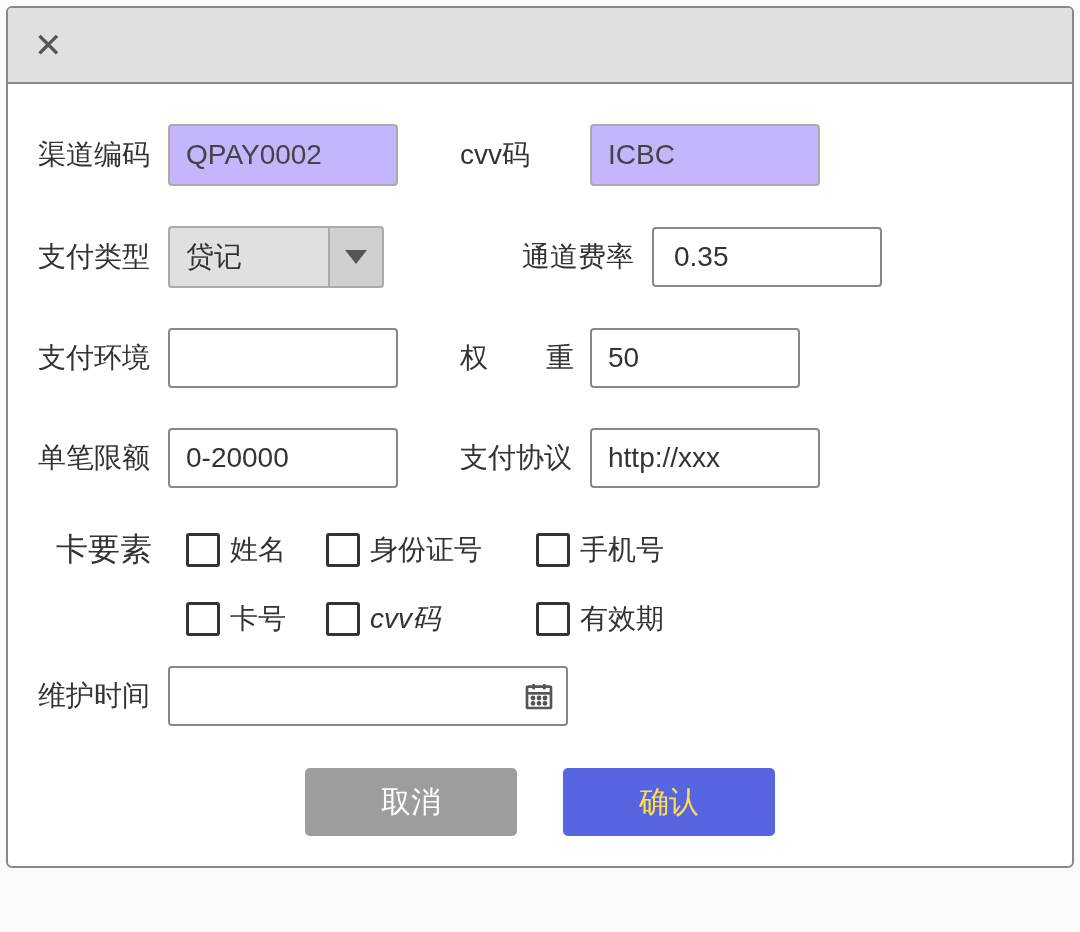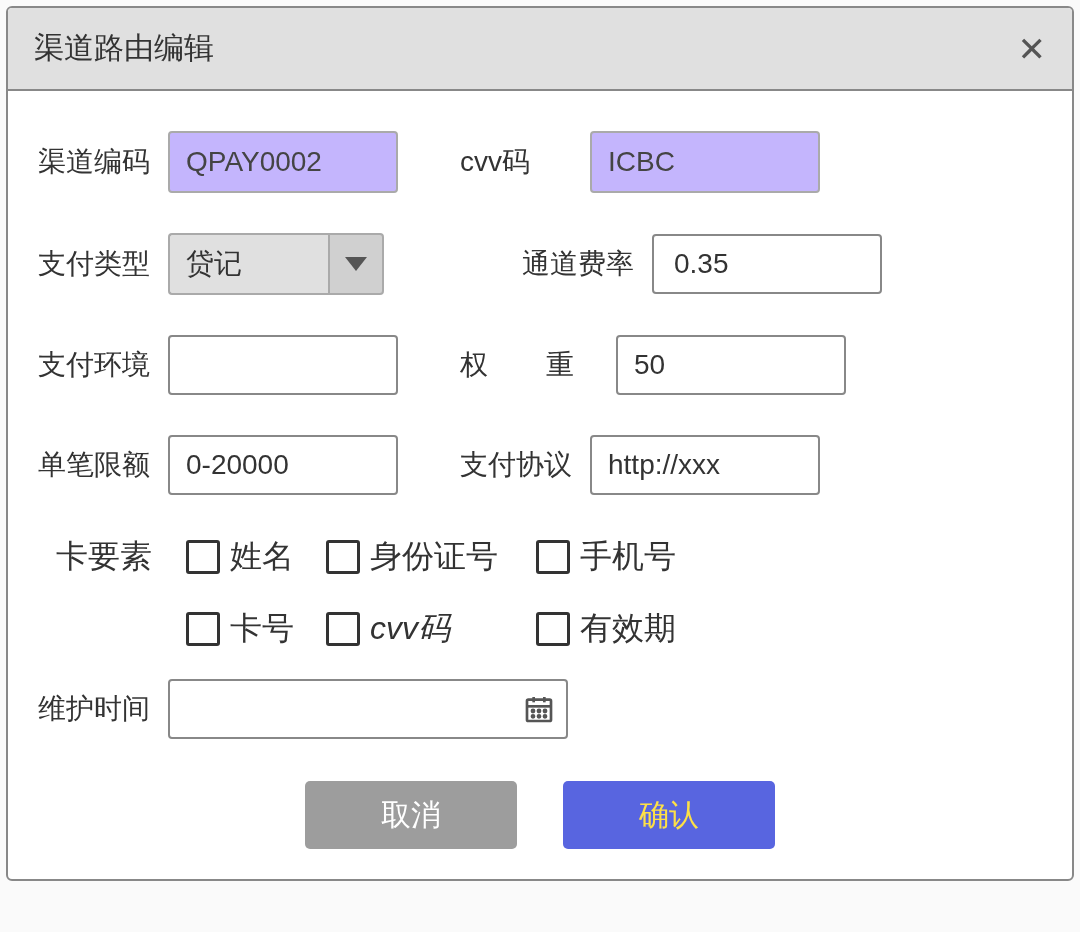--- a/index.html
+++ b/index.html
@@ -141,21 +141,21 @@
     .checkbox-box {
       width: 34px;
       height: 34px;
       border: 3px solid #333;
       border-radius: 3px;
       margin-right: 10px;
       cursor: pointer;
       flex-shrink: 0;
     }
     .checkbox-label {
-      font-size: 32px;
+      font-size: 28px;
       color: #333;
       white-space: nowrap;
     }
     .date-input-wrap {
       position: relative;
       display: flex;
       align-items: center;
     }
     .date-input {
       background: #fff;
@@ -209,21 +209,20 @@
     }
     .first-col {
       margin-right: 62px;
     }
   </style>
 </head>
 <body>
 
 <div class="dialog">
   <div class="dialog-header">
-    <div class="dialog-title">渠道路由编辑</div>
     <div class="close-btn">✕</div>
   </div>
 
   <div class="dialog-body">
 
     <div class="form-row">
       <div class="field-group first-col">
         <div class="field-label">渠道编码</div>
         <div class="readonly-input" style="width:230px;">QPAY0002</div>
       </div>
@@ -252,21 +251,21 @@
     <div class="form-row">
       <div class="field-group first-col">
         <div class="field-label">支付环境</div>
         <input class="text-input" style="width: 230px;" value="">
       </div>
       <div class="field-group">
         <div class="field-label-justify" style="padding-right:16px;">
           <span>权</span>
           <span>重</span>
         </div>
-        <input class="text-input" style="width: 230px; margin-left: 26px;" value="50">
+        <input class="text-input" style="width: 210px;" value="50">
       </div>
     </div>
 
     <div class="form-row">
       <div class="field-group first-col">
         <div class="field-label">单笔限额</div>
         <input class="text-input" style="width: 230px;" value="0-20000">
       </div>
       <div class="field-group">
         <div class="field-label">支付协议</div>

